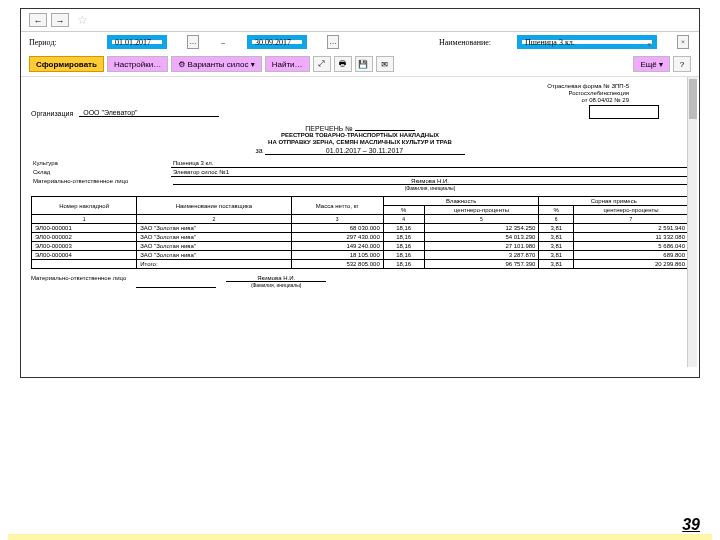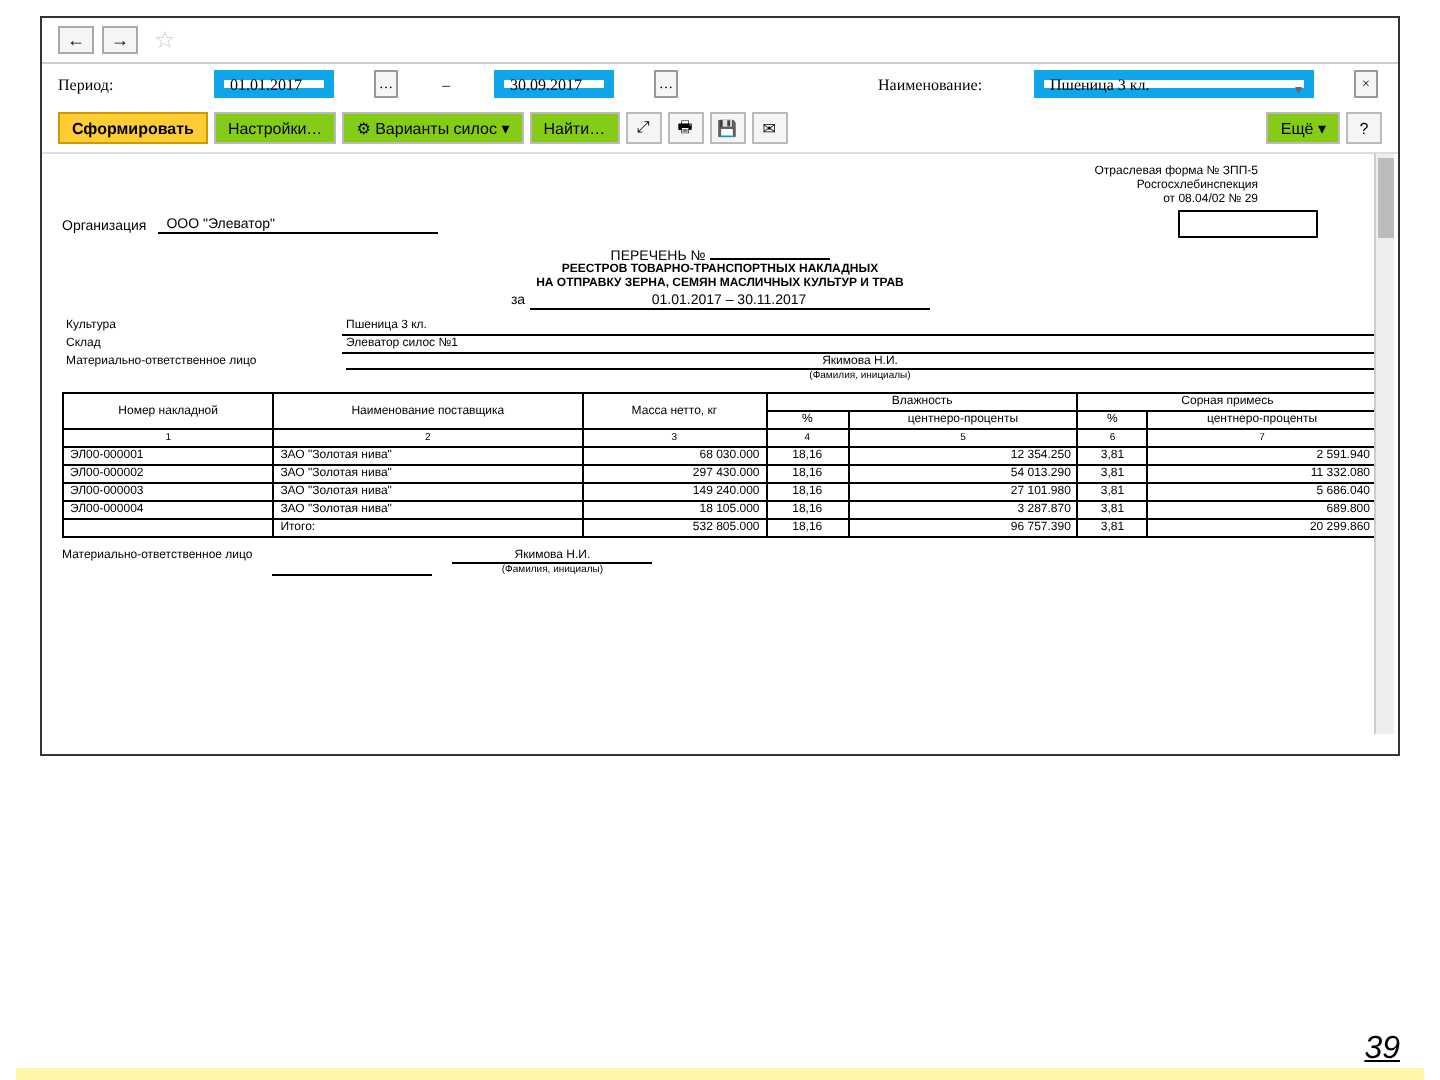--- a/index.html
+++ b/index.html
@@ -99,21 +99,21 @@
   .drop-arrow { position:absolute; right:1px; top:1px; font-size:7px; color:#666; }
   .toolbar {
     display: flex;
     align-items: center;
     gap: 3px;
     padding: 4px 8px;
     border-bottom: 1px solid #ddd;
   }
   .btn {
     border: 1px solid #bbb;
-    background: #84cc16;
+    background: #f0abfc;
     height: 16px;
     padding: 0 6px;
     font-size: 8px;
     display:flex;align-items:center;
     cursor:pointer;
   }
   .btn.primary { background: #ffcc33; border-color: #cc9900; font-weight:bold; }
   .icon-btn {
     width: 18px; height:16px;
     border:1px solid #bbb;
@@ -158,21 +158,21 @@
   }
   table.data th { background:#fff; font-weight:normal; }
   tr.col-num td { font-size:5px; }
   .num-r { text-align:right !important; }
   .txt-l { text-align:left !important; }
   .footer-sign { display:flex; gap:10px; margin-top:6px; font-size:6px; }
   .page-num {
     position:absolute;
     bottom: 6px; right: 20px;
     font-style: italic;
-    font-weight: normal;
+    font-weight: bold;
     font-size: 16px;
     text-decoration: underline;
   }
   .bottom-bar {
     height: 6px;
     background: #fef7a8;
     margin: 6px 8px 0 8px;
   }
 </style>
 </head>

